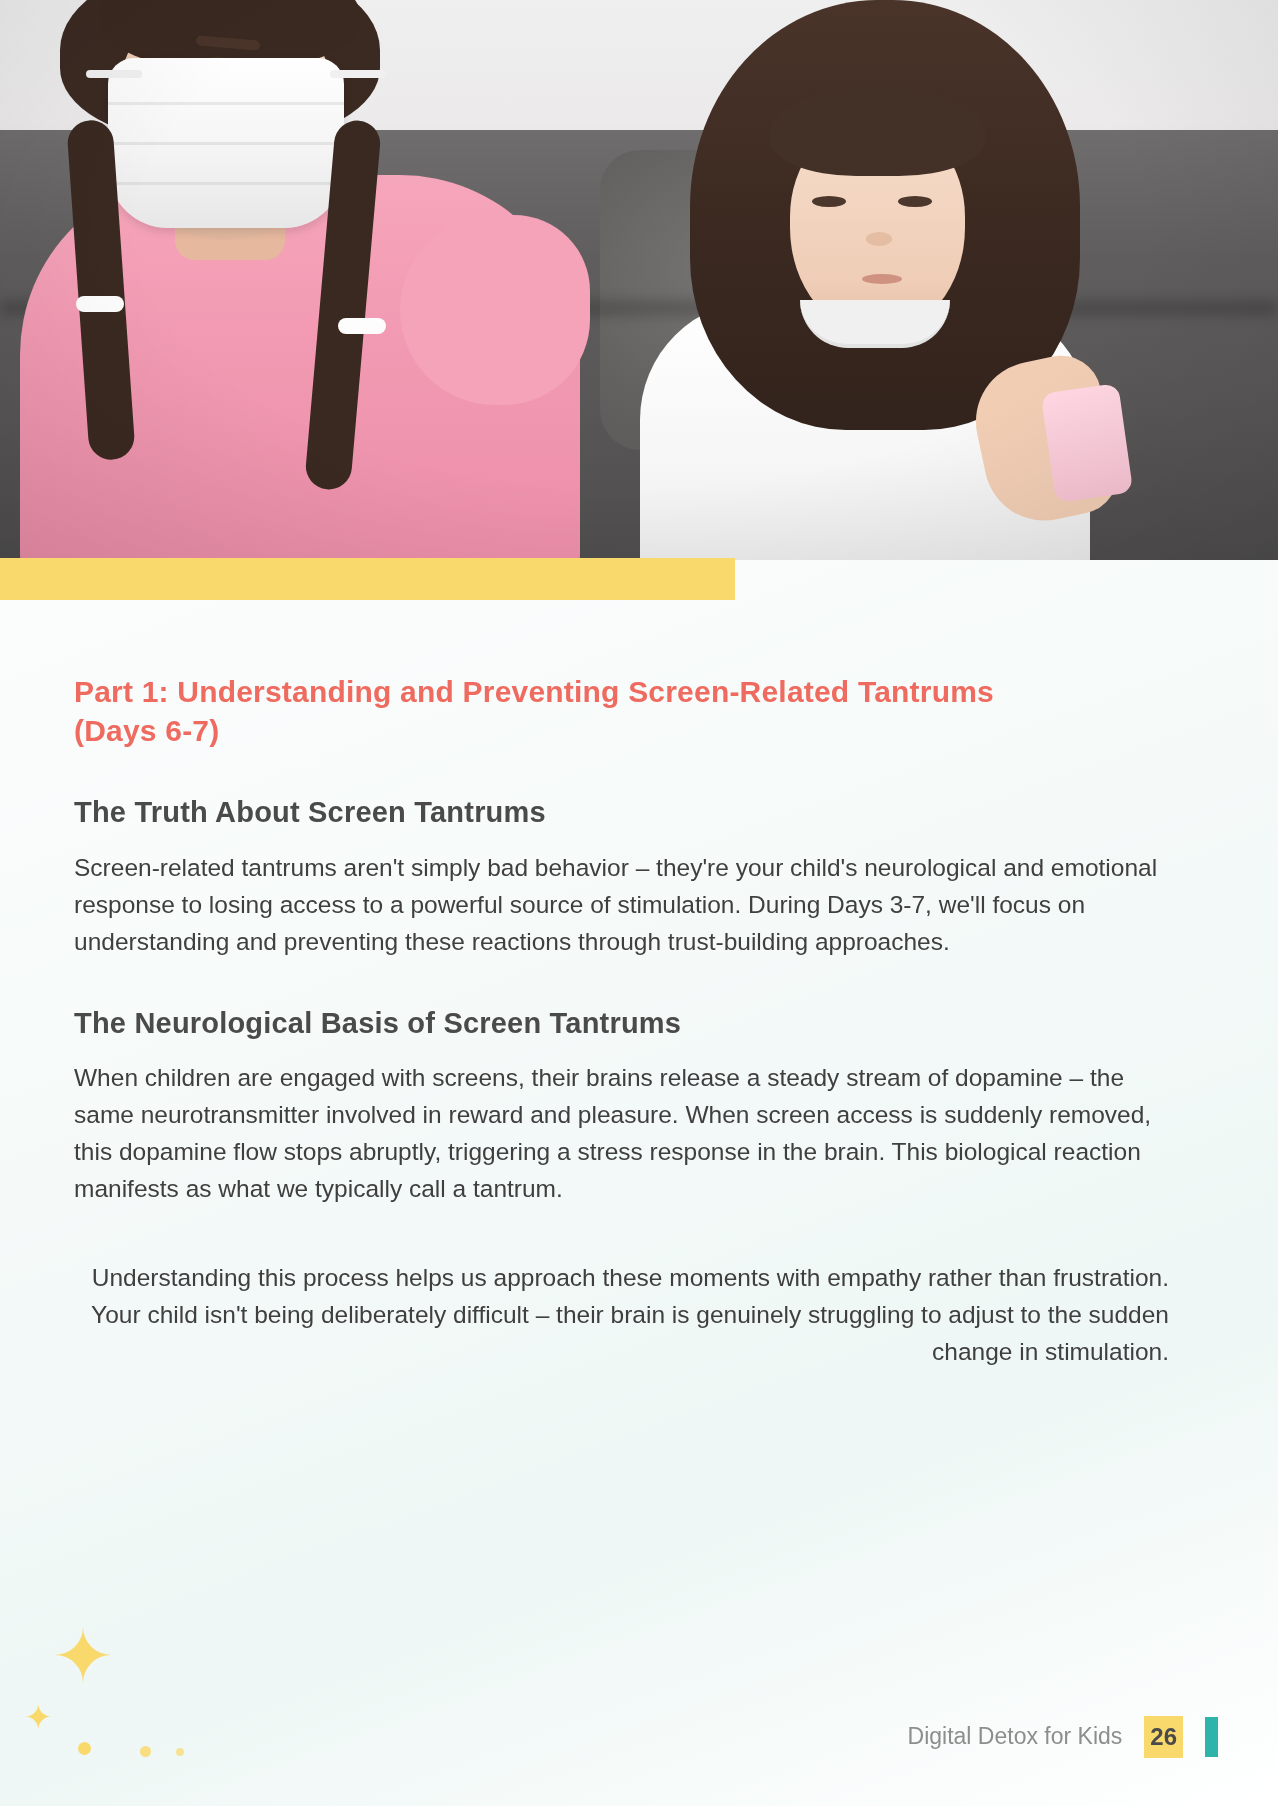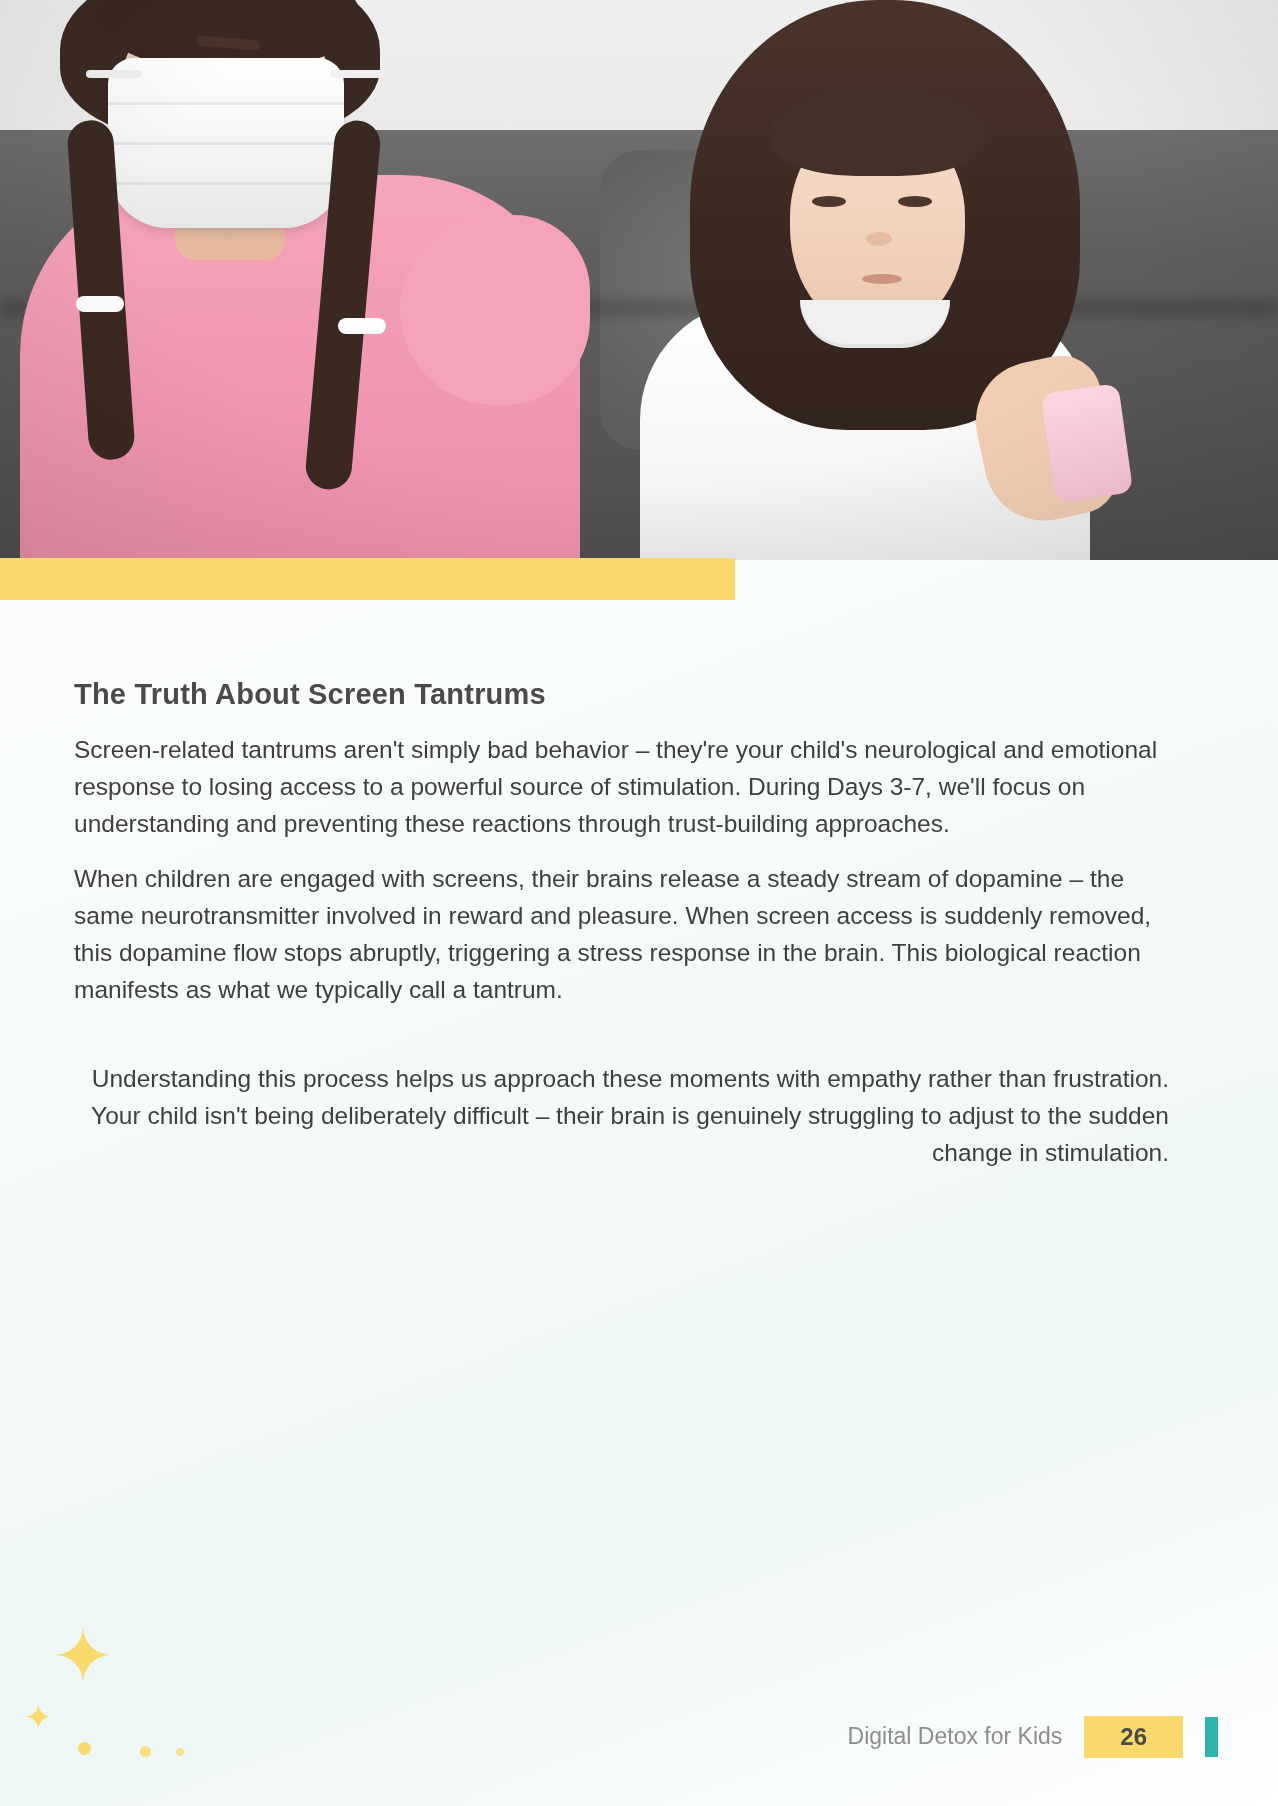--- a/index.html
+++ b/index.html
@@ -369,21 +369,21 @@
   }
   .footer-label {
     font-size: 23px;
     color: #8d8d8d;
   }
   .page-badge {
     background: #f9d96b;
     color: #4a4a4a;
     font-size: 24px;
     font-weight: bold;
-    padding: 8px 36px;
+    padding: 8px 6px;
     line-height: 1.1;
   }
   .footer-tick {
     width: 13px;
     height: 40px;
     background: #2fb4ac;
   }
 </style>
 </head>
 <body>
@@ -427,24 +427,26 @@
     <div class="girl-b-collar"></div>
     <div class="girl-b-arm"></div>
     <div class="toy"></div>
 
     <div class="hero-vignette"></div>
   </div>
 
   <div class="accent-bar"></div>
 
   <div class="content">
+    <h2 class="subtitle">Part 1: Understanding and Preventing Screen-Related Tantrums (Days 6-7)</h2>
 
     <h3 class="section">The Truth About Screen Tantrums</h3>
     <p class="body">Screen-related tantrums aren't simply bad behavior – they're your child's neurological and emotional response to losing access to a powerful source of stimulation. During Days 3-7, we'll focus on understanding and preventing these reactions through trust-building approaches.</p>
 
+    <h3 class="section">The Neurological Basis of Screen Tantrums</h3>
     <p class="body">When children are engaged with screens, their brains release a steady stream of dopamine – the same neurotransmitter involved in reward and pleasure. When screen access is suddenly removed, this dopamine flow stops abruptly, triggering a stress response in the brain. This biological reaction manifests as what we typically call a tantrum.</p>
     <p class="body gap">Understanding this process helps us approach these moments with empathy rather than frustration. Your child isn't being deliberately difficult – their brain is genuinely struggling to adjust to the sudden change in stimulation.</p>
   </div>
 
   <div class="sparkle sparkle-main">✦</div>
   <div class="sparkle sparkle-sm">✦</div>
   <div class="dot dot-1"></div>
   <div class="dot dot-2"></div>
   <div class="dot dot-3"></div>
 

